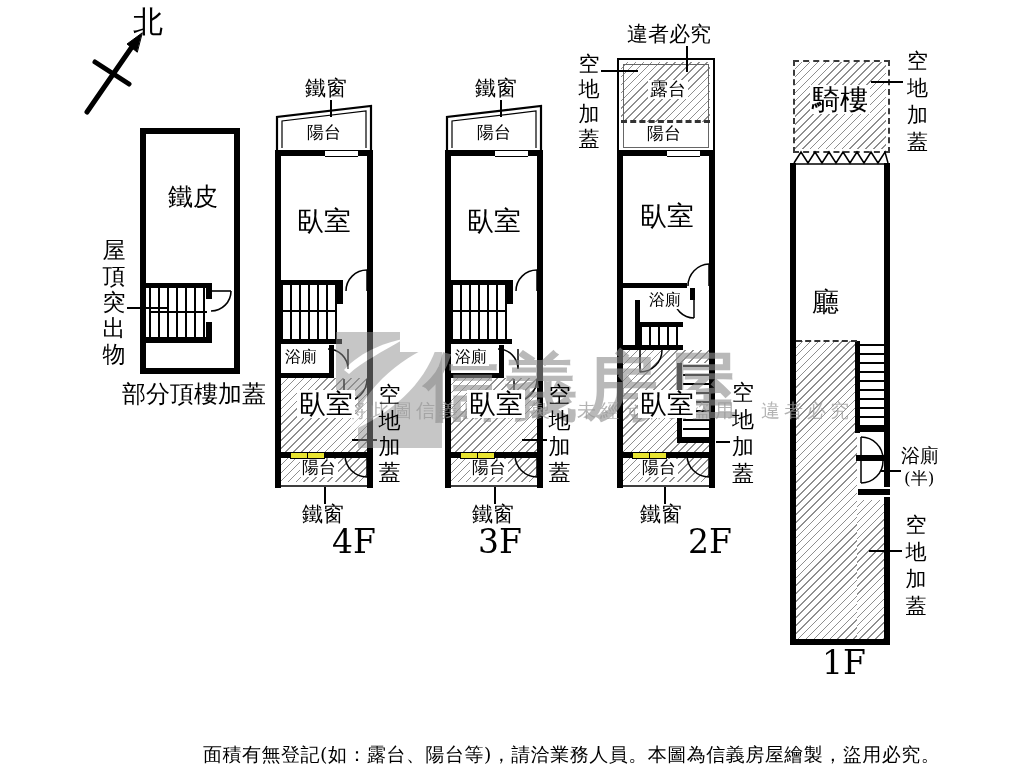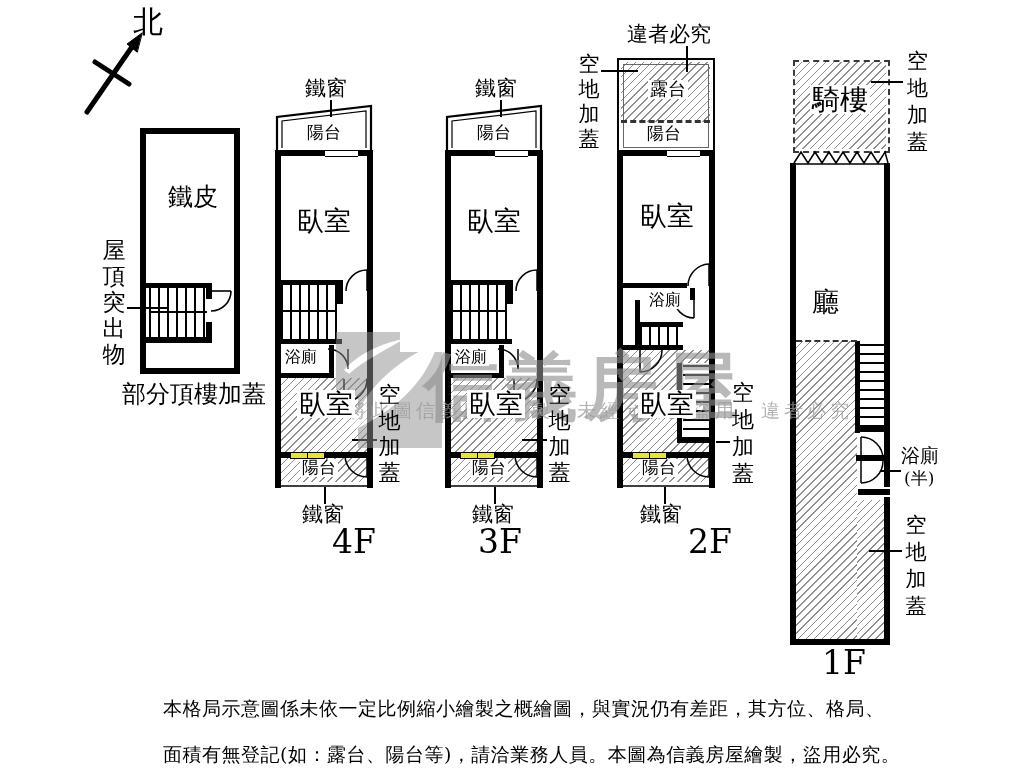--- a/index.html
+++ b/index.html
@@ -309,16 +309,15 @@
         <rect x="336" y="332" width="64" height="64" fill="#8f8f8f"></rect>
         <rect x="358" y="352" width="84" height="96" fill="#8f8f8f"></rect>
         <path d="M350 428 C372 372 418 352 438 342 C428 378 400 408 354 430 Z" fill="#ffffff"></path>
         <path d="M344 370 C362 350 388 342 404 339 C382 352 362 362 349 374 Z" fill="#ffffff"></path>
       </g>
     </svg>
     <div class="wm-big">信義房屋</div>
     <div class="wm-small">將此圖信義房屋繪製，未經允許勿盜用，違者必究</div>
   </div>
 
-  <div class="disc" style="top:696px;">本格局示意圖係未依一定比例縮小繪製之概繪圖，與實況仍有差距，其方位、格局、</div>
-  <div class="disc" style="top:742px;">面積有無登記(如：露台、陽台等)，請洽業務人員。本圖為信義房屋繪製，盜用必究。</div>
+  <div class="disc" style="top:742px;margin-left:40px;">面積有無登記(如：露台、陽台等)，請洽業務人員。本圖為信義房屋繪製，盜用必究。</div>
 
 </div>
 
 </body></html>

